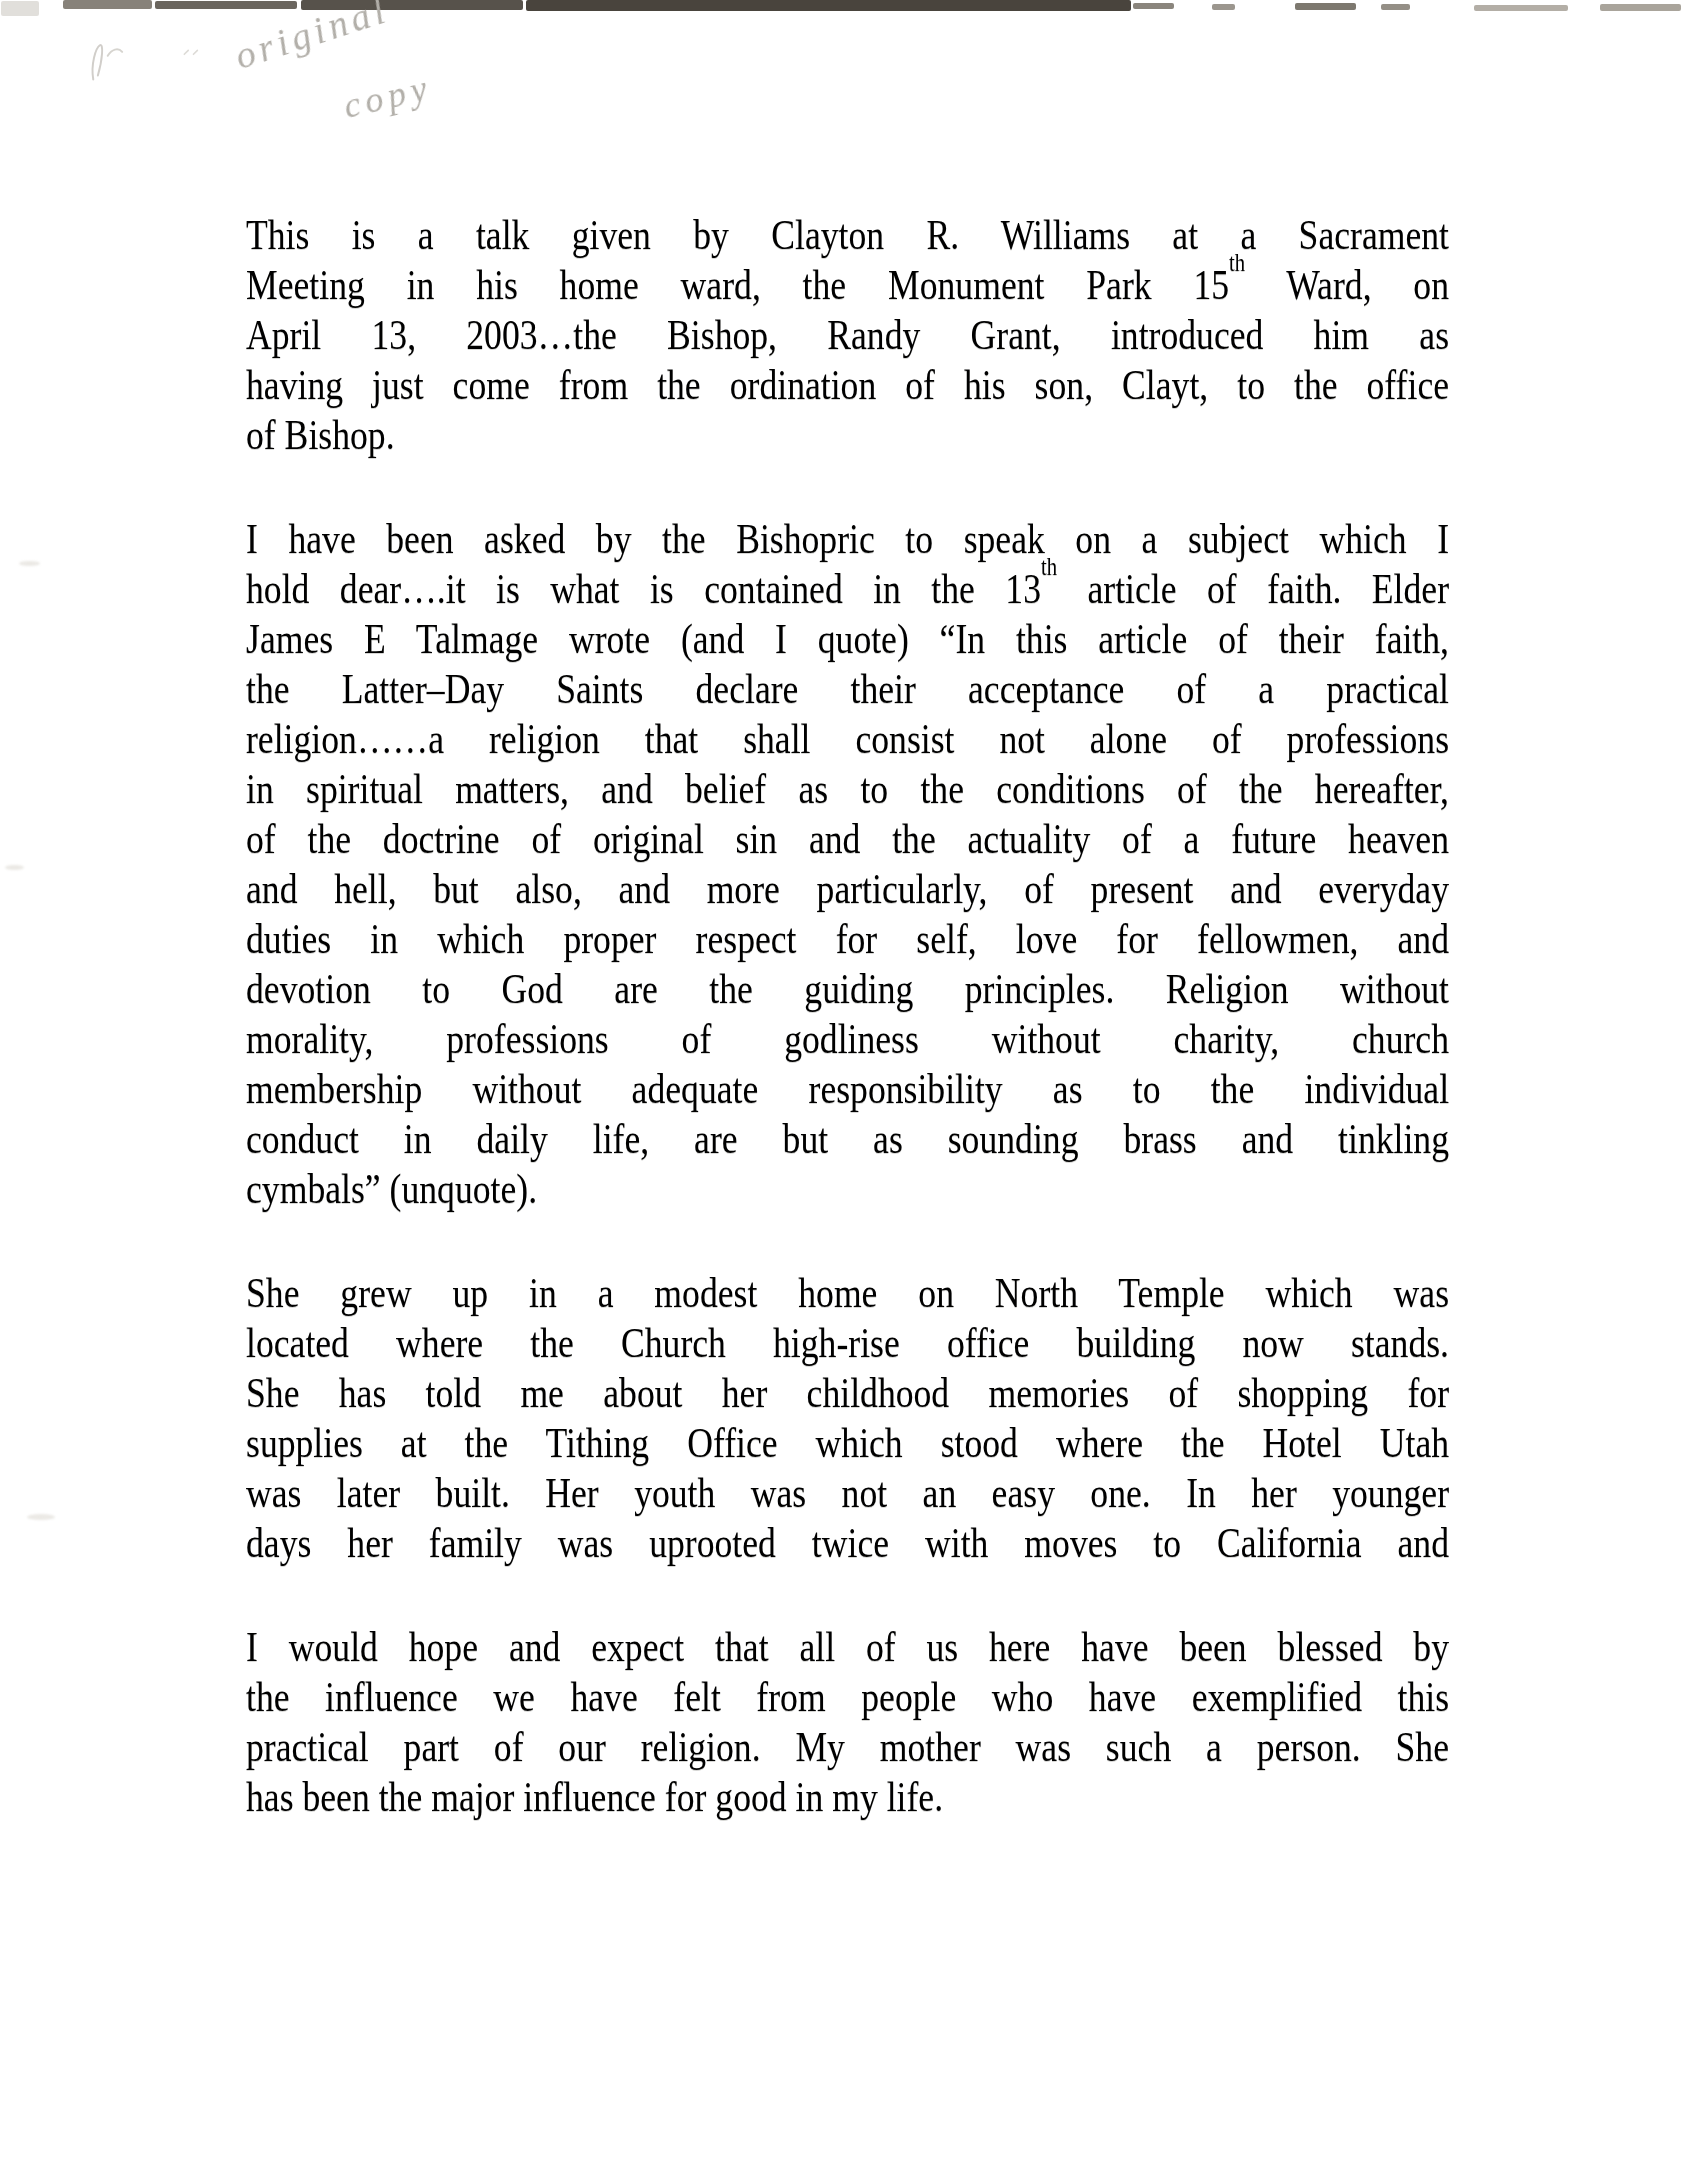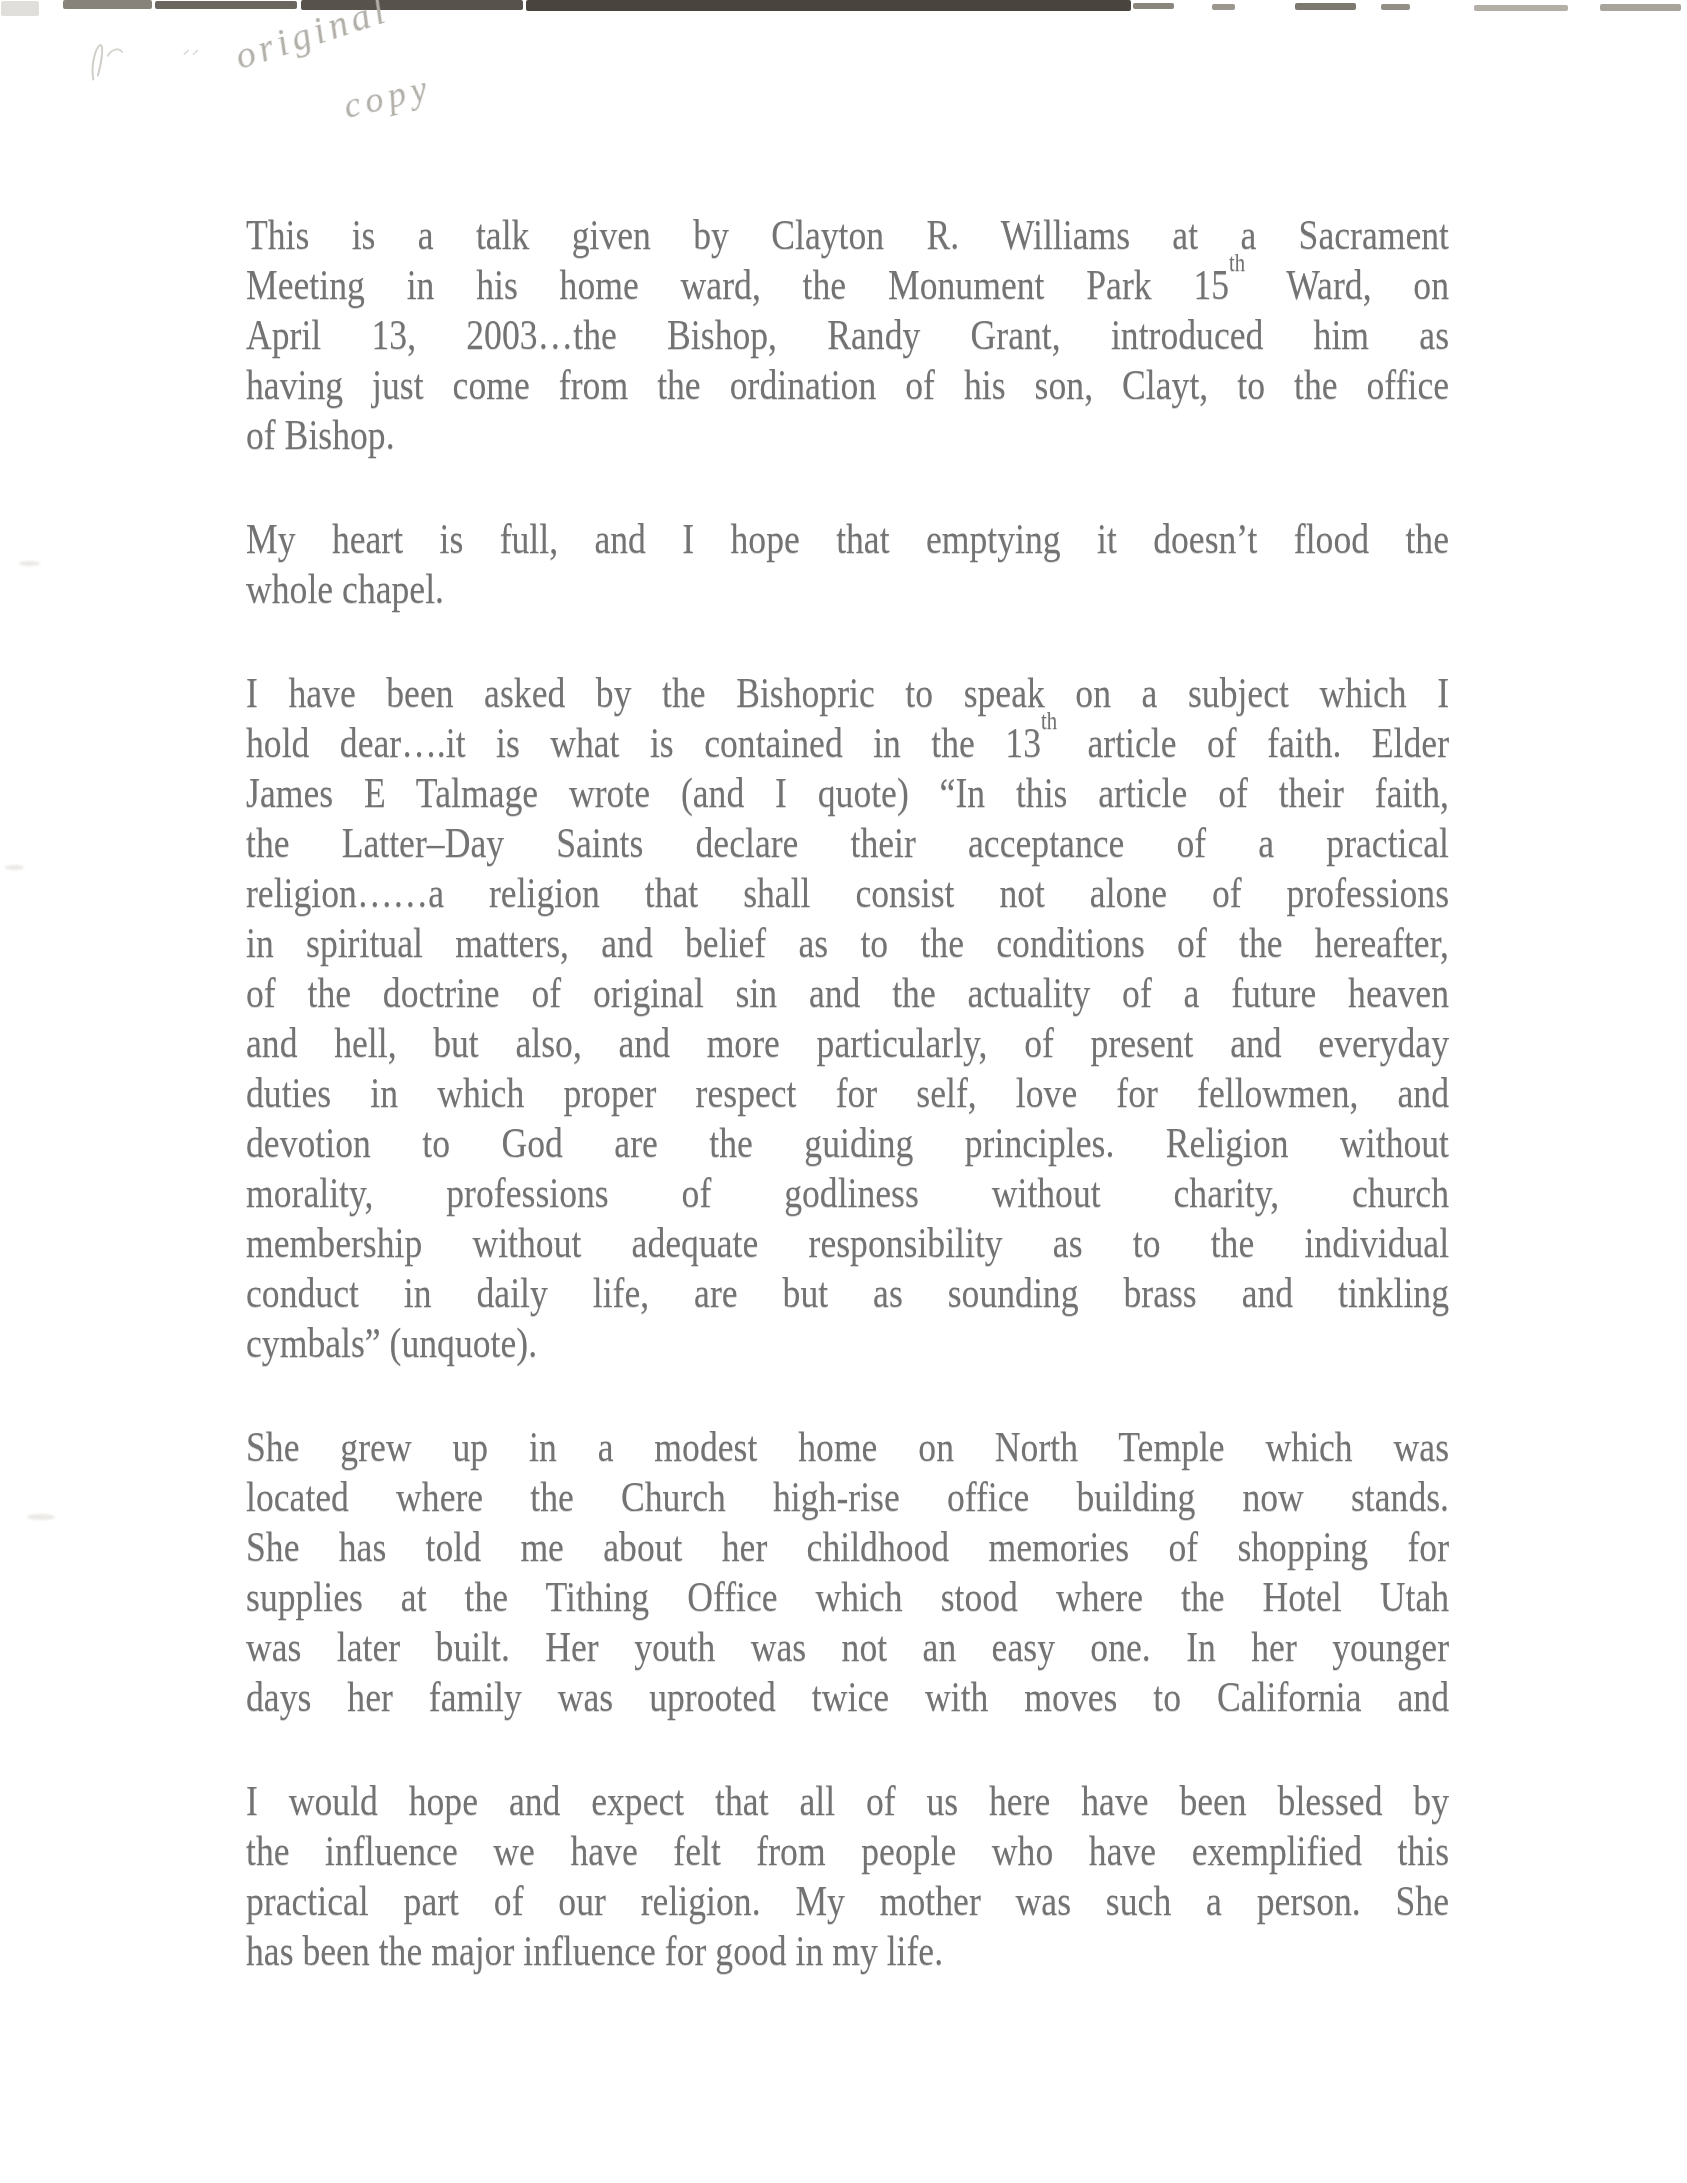--- a/index.html
+++ b/index.html
@@ -44,21 +44,21 @@
   .smudge { position: absolute; background: #ebe9e5; border-radius: 50%; filter: blur(1.3px); }
   .sm1 { left: 18.5px;  top: 561px;  width: 21px; height: 5.3px; }
   .sm2 { left: 5.3px;   top: 865px; width: 18.5px; height: 5.3px; }
   .sm3 { left: 26.5px;  top: 1514px; width: 28px; height: 6px; }
 
   
   .doc {
     position: absolute;
     left: 246px; top: 210px;
     width: 1417px;
-    color: #737373;
+    color: #000000;
     font-size: 42px;
     line-height: 50px;
   }
   .para { margin: 0 0 54px 0; }
   .line {
     text-align: justify;
     text-align-last: justify;
     transform: scaleX(0.849);
     transform-origin: 0 0;
     text-shadow: 0 1.3px 0.7px rgba(70, 68, 60, 0.22);
@@ -107,24 +107,20 @@
 
   <div class="doc">
       <div class="para">
         <div class="line"><span>This is a talk given by Clayton R. Williams at a Sacrament</span></div>
         <div class="line"><span>Meeting in his home ward, the Monument Park 15</span><sup>th</sup><span> Ward, on</span></div>
         <div class="line"><span>April 13, 2003…the Bishop, Randy Grant, introduced him as</span></div>
         <div class="line"><span>having just come from the ordination of his son, Clayt, to the office</span></div>
         <div class="line lastline"><span>of Bishop.</span></div>
       </div>
       <div class="para">
-        <div class="line"><span>My heart is full, and I hope that emptying it doesn’t flood the</span></div>
-        <div class="line lastline"><span>whole chapel.</span></div>
-      </div>
-      <div class="para">
         <div class="line"><span>I have been asked by the Bishopric to speak on a subject which I</span></div>
         <div class="line"><span>hold dear….it is what is contained in the 13</span><sup>th</sup><span> article of faith.  Elder</span></div>
         <div class="line"><span>James E Talmage wrote  (and I quote) “In this article of their faith,</span></div>
         <div class="line"><span>the Latter–Day Saints declare their acceptance of a practical</span></div>
         <div class="line"><span>religion……a  religion that shall  consist not alone of professions</span></div>
         <div class="line"><span>in spiritual matters, and belief as to the conditions of the hereafter,</span></div>
         <div class="line"><span>of the doctrine of original sin and the actuality of a future heaven</span></div>
         <div class="line"><span>and hell, but also, and more particularly, of present and everyday</span></div>
         <div class="line"><span>duties in which proper respect for self, love for fellowmen, and</span></div>
         <div class="line"><span>devotion to God are the guiding principles.  Religion without</span></div>

